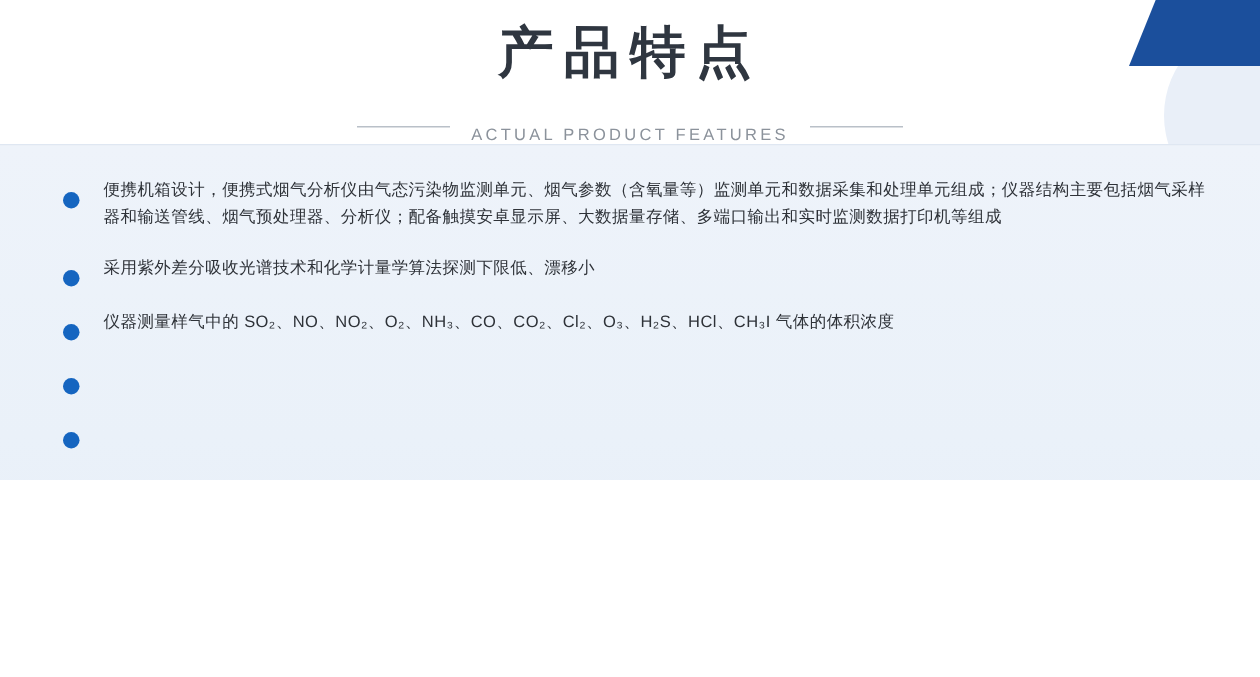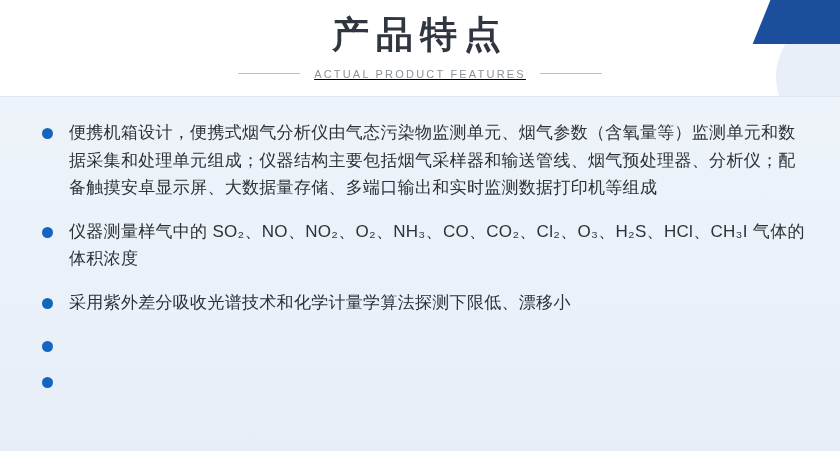--- a/index.html
+++ b/index.html
@@ -9,21 +9,21 @@
   body {
     width: 840px;
     height: 451px;
     overflow: hidden;
     font-family: "Liberation Sans", "DejaVu Sans", sans-serif;
     background: #ffffff;
   }
   .page {
     position: relative;
     width: 840px;
-    height: 451px;
+    height: 320px;
     overflow: hidden;
   }
 
   
   .header {
     position: relative;
     height: 96px;
     background: #ffffff;
     overflow: hidden;
   }
@@ -62,26 +62,25 @@
   }
   .main-title {
     font-size: 37px;
     font-weight: bold;
     color: #2f3640;
     letter-spacing: 7px;
     line-height: 1.15;
     margin: 0;
   }
   .sub-line {
-    margin-top: 11px;
+    margin-top: 27px;
     display: flex;
-    align-items: center;
+    align-items: flex-start;
     justify-content: center;
     gap: 14px;
-    text-decoration: underline;
   }
   .sub-line .rule {
     width: 62px;
     height: 1px;
     background: #b9c0c8;
     display: block;
   }
   .sub-title {
     font-size: 11px;
     color: #8b929b;
@@ -110,21 +109,21 @@
   }
   .bullet {
     flex: 0 0 auto;
     width: 11px;
     height: 11px;
     border-radius: 50%;
     background: #1565c0;
     margin: 9px 16px 0 8px;
   }
   .feature-text {
-    font-size: 17px;
+    font-size: 11px;
     color: #2e3238;
     line-height: 1.62;
     letter-spacing: 0.3px;
     max-width: 740px;
   }
 </style>
 </head>
 <body>
 
 <div class="page">
@@ -145,25 +144,25 @@
   </div>
 
   <div class="panel">
     <ul class="feature-list">
       <li class="feature-item">
         <span class="bullet"></span>
         <span class="feature-text">便携机箱设计，便携式烟气分析仪由气态污染物监测单元、烟气参数（含氧量等）监测单元和数据采集和处理单元组成；仪器结构主要包括烟气采样器和输送管线、烟气预处理器、分析仪；配备触摸安卓显示屏、大数据量存储、多端口输出和实时监测数据打印机等组成</span>
       </li>
       <li class="feature-item">
         <span class="bullet"></span>
-        <span class="feature-text">仪器测量样气中的 SO₂、NO、NO₂、O₂、NH₃、CO、CO₂、Cl₂、O₃、H₂S、HCl、CH₃I 气体的体积浓度</span>
+        <span class="feature-text">采用紫外差分吸收光谱技术和化学计量学算法探测下限低、漂移小</span>
       </li>
       <li class="feature-item">
         <span class="bullet"></span>
-        <span class="feature-text">采用紫外差分吸收光谱技术和化学计量学算法探测下限低、漂移小</span>
+        <span class="feature-text">仪器测量样气中的 SO₂、NO、NO₂、O₂、NH₃、CO、CO₂、Cl₂、O₃、H₂S、HCl、CH₃I 气体的体积浓度</span>
       </li>
       <li class="feature-item">
         <span class="bullet"></span>
       </li>
       <li class="feature-item">
         <span class="bullet"></span>
       </li>
     </ul>
   </div>
 

